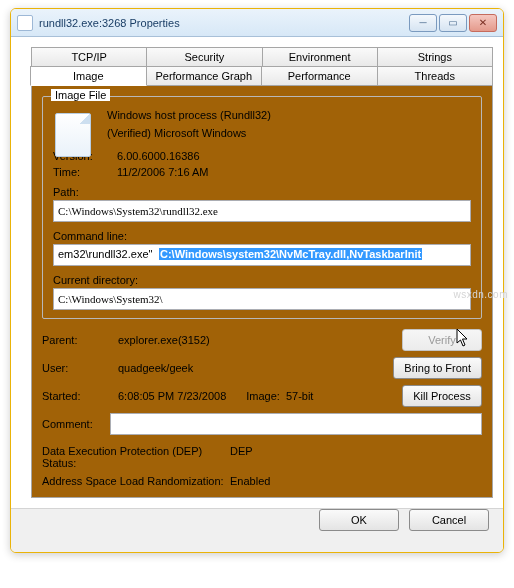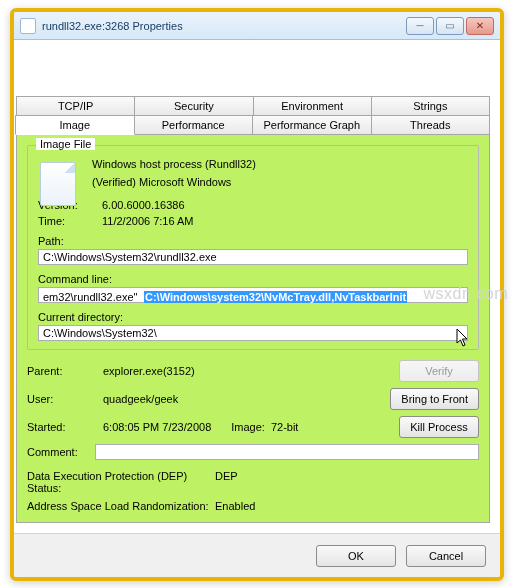--- a/index.html
+++ b/index.html
@@ -1,70 +1,70 @@
 <!DOCTYPE html>
 <html><head>
 <meta charset="utf-8">
 <style>
 * { box-sizing: border-box; font-family: "Segoe UI", Tahoma, sans-serif; font-size: 11px; }
 body { margin: 0; background: #fff; width: 514px; height: 588px; position: relative; }
 
-.window { width: 494px; margin: 8px auto 0; border: 4px solid #eab308; border-radius: 6px; background: #fff; box-shadow: 0 2px 8px rgba(0,0,0,0.2); overflow: hidden; }
+.window { width: 494px; margin: 8px auto 0; border: 1px solid #eab308; border-radius: 6px; background: #fff; box-shadow: 0 2px 8px rgba(0,0,0,0.2); overflow: hidden; }
 
 .titlebar { height: 28px; background: linear-gradient(#eaf3fb, #d7e8f7); display: flex; align-items: center; padding: 0 6px; border-bottom: 1px solid #a8c0d8; }
 .titlebar-icon { width:16px; height:16px; border:1px solid #9db8d6; background:#fff; margin-right:6px; border-radius:2px; }
 .titlebar-text { flex:1; color:#1a3e66; }
 .winbtns { display:flex; gap:2px; }
 .winbtn { width:28px; height:18px; border:1px solid #7a9abf; border-radius:3px; background:linear-gradient(#f4f8fc,#d6e4f2); display:flex; align-items:center; justify-content:center; color:#4a6b8f; font-size:10px; }
 .winbtn.close { background:linear-gradient(#f5c7c0,#e49a8c); border-color:#c56b5d; color:#7a2e22; }
 
-.content { padding: 10px 10px 0 2px; margin-top: 46px; }
+.content { padding: 10px 10px 0 20px; }
 
 .tabs { display:flex; flex-wrap:wrap; border-bottom:1px solid #a6a6a6; }
 .tab { flex:1 0 24%; text-align:center; padding:3px 6px; border:1px solid #a6a6a6; border-bottom:none; background:linear-gradient(#fafafa,#e9e9e9); position:relative; min-width:0; }
 .tab + .tab { margin-left:-1px;text-align:center; }
 .tab.row2 { }
 .tab.active { background:#fff; z-index:2; border-bottom:1px solid #fff; margin-bottom:-1px; }
 
-.tabpanel { border:1px solid #a6a6a6; border-top:none; padding:10px; background:#bef264; }
+.tabpanel { border:1px solid #a6a6a6; border-top:none; padding:10px; background:#a16207; }
 
 .group { border:1px solid #b8b8b8; border-radius:2px; padding:10px 10px 8px 10px; position:relative; margin-bottom:10px; }
 .group-title { position:absolute; top:-8px; left:8px; background:#fff; padding:0 4px; }
 
 .fileicon { width:36px; height:44px; border:1px solid #b8cde2; background:linear-gradient(#fff,#eaf2fa); border-radius:2px; position:absolute; left:12px; top:16px; }
 .fileicon::before{content:"";position:absolute;top:0;right:0;width:10px;height:10px;background:linear-gradient(135deg,transparent 49%,#cddff0 50%);}
 
 .filetext { margin-left:54px; line-height:1.6; }
 .kv { display:flex; margin-top:4px; }
 .kv .k { width:64px; }
 
 .lbl { display:block; margin-top:8px; margin-bottom:2px; }
-.field { width:100%; border:1px solid #abadb3; padding:3px 4px; background:#fff; font-family:Liberation Sans, sans-serif; font-size:11px; height:16px; }
+.field { width:100%; border:1px solid #abadb3; padding:3px 4px; background:#fff; font-family:Liberation Serif, serif; font-size:11px; height:22px; }
 .field.readonly { background:#fff; }
 
 .cmdline { position:relative; }
 .cmdline .plain { position:absolute; left:5px; top:4px; color:#000; pointer-events:none; }
 .cmdline .sel { position:absolute; top:4px; color:#fff; background:#3399ff; pointer-events:none; padding:0 1px;font-weight:bold; }
 
 .row { display:flex; align-items:center; margin-top:6px; }
 .row .k { width:76px; }
 .row .spacer { flex:1; }
 
 .btn { min-width:80px; height:22px; border:1px solid #8b8b8b; border-radius:3px; background:linear-gradient(#fafafa,#e4e4e4); padding:2px 10px; text-align:center; }
 .btn[disabled] { color:#9a9a9a; border-color:#c4c4c4; background:linear-gradient(#f6f6f6,#ececec); }
 
 .commentrow { display:flex; align-items:center; gap:12px; margin-top:6px; }
 .commentrow .field { flex:1; }
 
 .statusrow { margin-top:10px; display:flex; }
 .statusrow .k { width:188px; }
 
-.footer { height:44px; background:#f0f0f0; border-top:1px solid #d4d4d4; display:flex; align-items:center; justify-content:flex-end; gap:10px; padding:0 14px; margin-top:10px; }
+.footer { height:44px; background:#f0f0f0; border-top:1px solid #d4d4d4; display:flex; align-items:flex-start; justify-content:flex-end; gap:10px; padding:0 14px; margin-top:10px; }
 
-.watermark { position:absolute; right:6px; top:50%; color:#d5d5d5; font-size:16px; letter-spacing:0.5px; transform:translateY(-50%); pointer-events:none; }
+.watermark { position:absolute; right:6px; top:50%; color:#d5d5d5; font-size:10px; letter-spacing:0.5px; transform:translateY(-50%); pointer-events:none; }
 
 .cursor { position:absolute; right:42px; top:328px; pointer-events:none; }
 </style>
 </head>
 <body>
 
 <div class="window">
   <div class="titlebar">
     <div class="titlebar-icon"></div>
     <div class="titlebar-text">rundll32.exe:3268 Properties</div>
@@ -75,22 +75,22 @@
     </div>
   </div>
 
   <div class="content">
     <div class="tabs">
       <div class="tab">TCP/IP</div>
       <div class="tab">Security</div>
       <div class="tab">Environment</div>
       <div class="tab">Strings</div>
       <div class="tab active row2">Image</div>
+      <div class="tab row2">Performance Graph</div>
       <div class="tab row2">Performance</div>
-      <div class="tab row2">Performance Graph</div>
       <div class="tab row2">Threads</div>
     </div>
 
     <div class="tabpanel">
 
       <div class="group">
         <span class="group-title">Image File</span>
         <div class="fileicon"></div>
         <div class="filetext">
           <div>Windows host process (Rundll32)</div>
@@ -130,21 +130,21 @@
         <div>quadgeek/geek</div>
         <div class="spacer"></div>
         <button class="btn">Bring to Front</button>
       </div>
       <div class="row">
         <div class="k">Started:</div>
         <div>6:08:05 PM  7/23/2008</div>
         <div style="width:20px"></div>
         <div>Image:</div>
         <div style="width:6px"></div>
-        <div>72-bit</div>
+        <div>57-bit</div>
         <div class="spacer"></div>
         <button class="btn">Kill Process</button>
       </div>
 
       <div class="commentrow">
         <div style="width:56px">Comment:</div>
         <input class="field" value="" style="">
       </div>
 
       <div class="statusrow">

